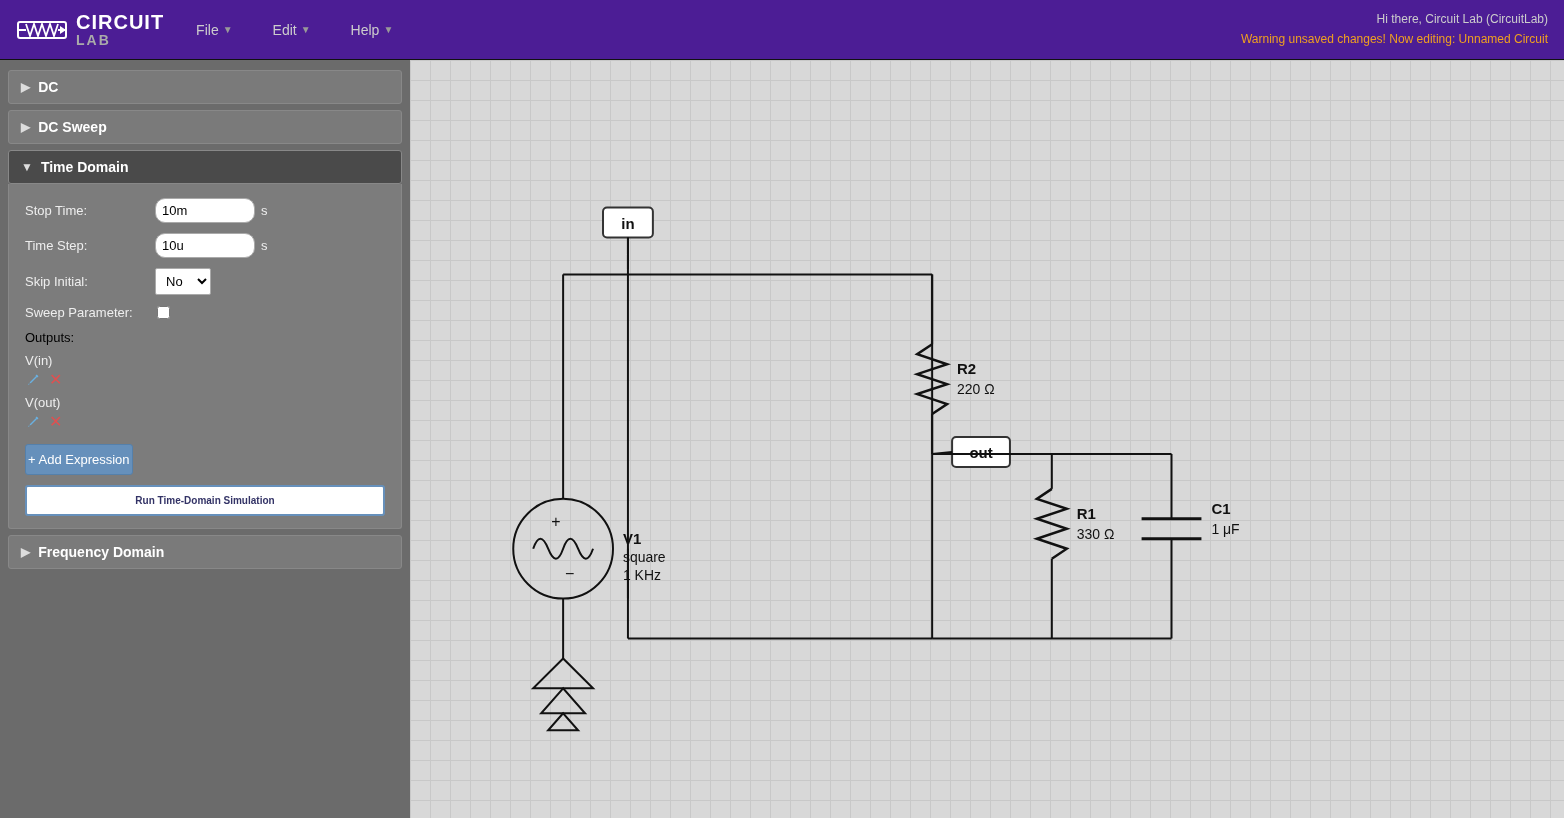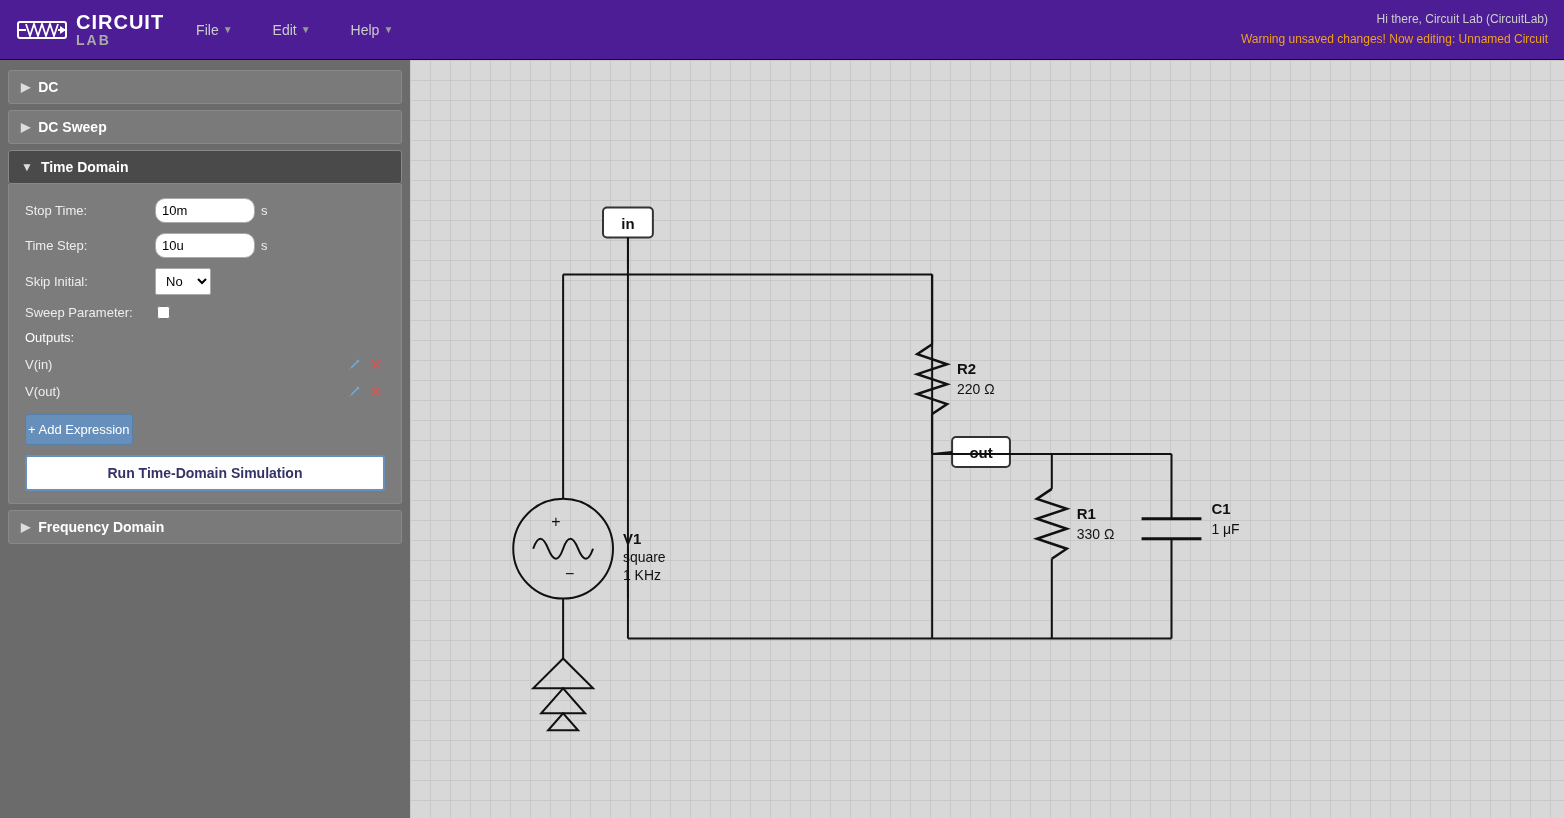--- a/index.html
+++ b/index.html
@@ -70,25 +70,26 @@
     .form-unit { color: #eee; margin-left: 6px; font-size: 13px; }
 
     .form-select {
       background: white; border: 1px solid #aaa;
       padding: 4px 6px; font-size: 13px; width: 56px;
       border-radius: 2px; cursor: pointer;
     }
 
     .form-checkbox { margin-left: 2px; cursor: pointer; }
 
-    .outputs-label { color: #ffffff; font-size: 13px; margin-bottom: 6px; }
+    .outputs-label { color: #000000; font-size: 13px; margin-bottom: 6px; }
 
     .output-item {
-      display: flex; align-items: center; justify-content: space-between;
+      display: flex; justify-content: space-between;
       padding: 2px 0;
+      flex-direction: column;
     }
     .output-name { color: #eee; font-size: 13px; flex: 1; }
     .output-actions { display: flex; gap: 4px; align-items: center; }
 
     .icon-btn {
       background: none; border: none; cursor: pointer;
       color: #6ab0e0; font-size: 14px; padding: 2px;
       display: flex; align-items: center;
     }
     .remove-btn { color: #e05050; font-size: 16px; }
@@ -96,21 +97,21 @@
     .add-expr-btn {
       background: #6690bb; border: 1px solid #5580aa;
       color: white; padding: 7px 2px; cursor: pointer;
       border-radius: 3px; font-size: 13px; margin-top: 9px;
       display: inline-flex; align-items: center; gap: 4px;
     }
 
     .run-btn {
       background: white; border: 2px solid #6690bb;
       color: #336; padding: 8px 16px; cursor: pointer;
-      border-radius: 3px; font-size: 14px; margin-top: 10px;
+      border-radius: 3px; font-size: 10px; margin-top: 10px;
       width: 100%; font-weight: bold;
     }
 
     
     #canvas-area {
       flex: 1; background: #d8d8d8;
       position: relative; overflow: hidden; padding-left: 20px;
     }
 
     

